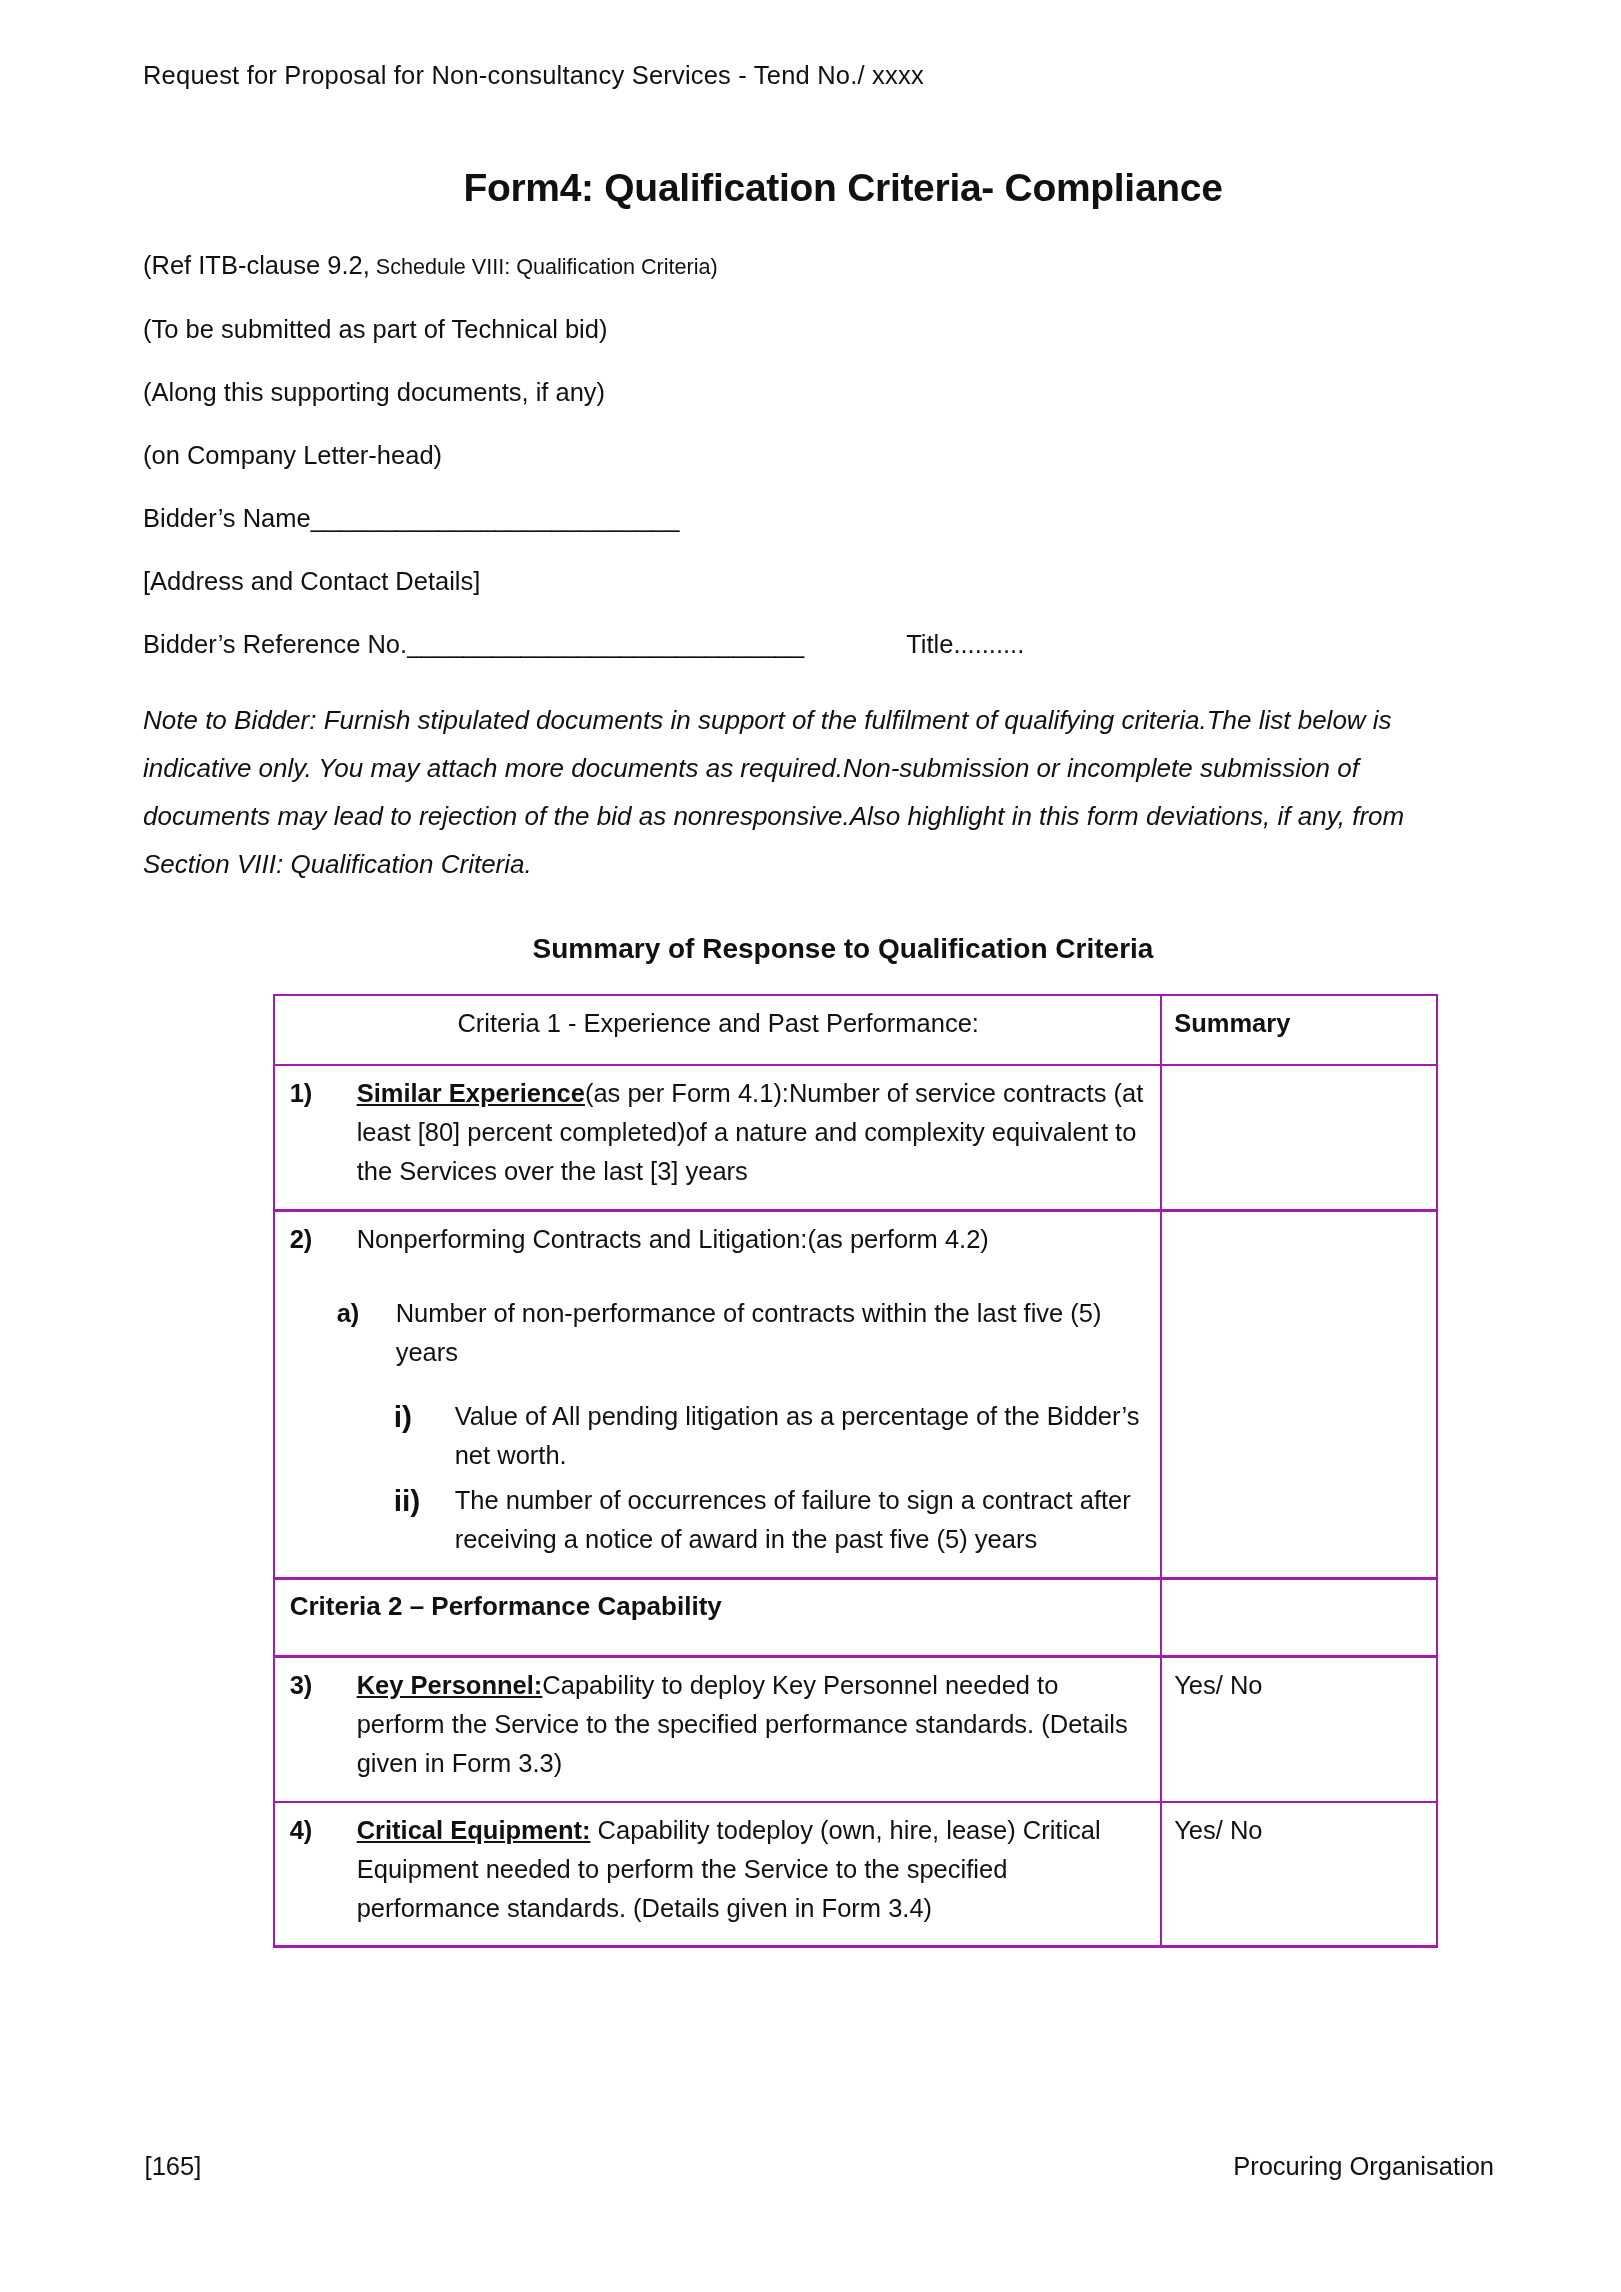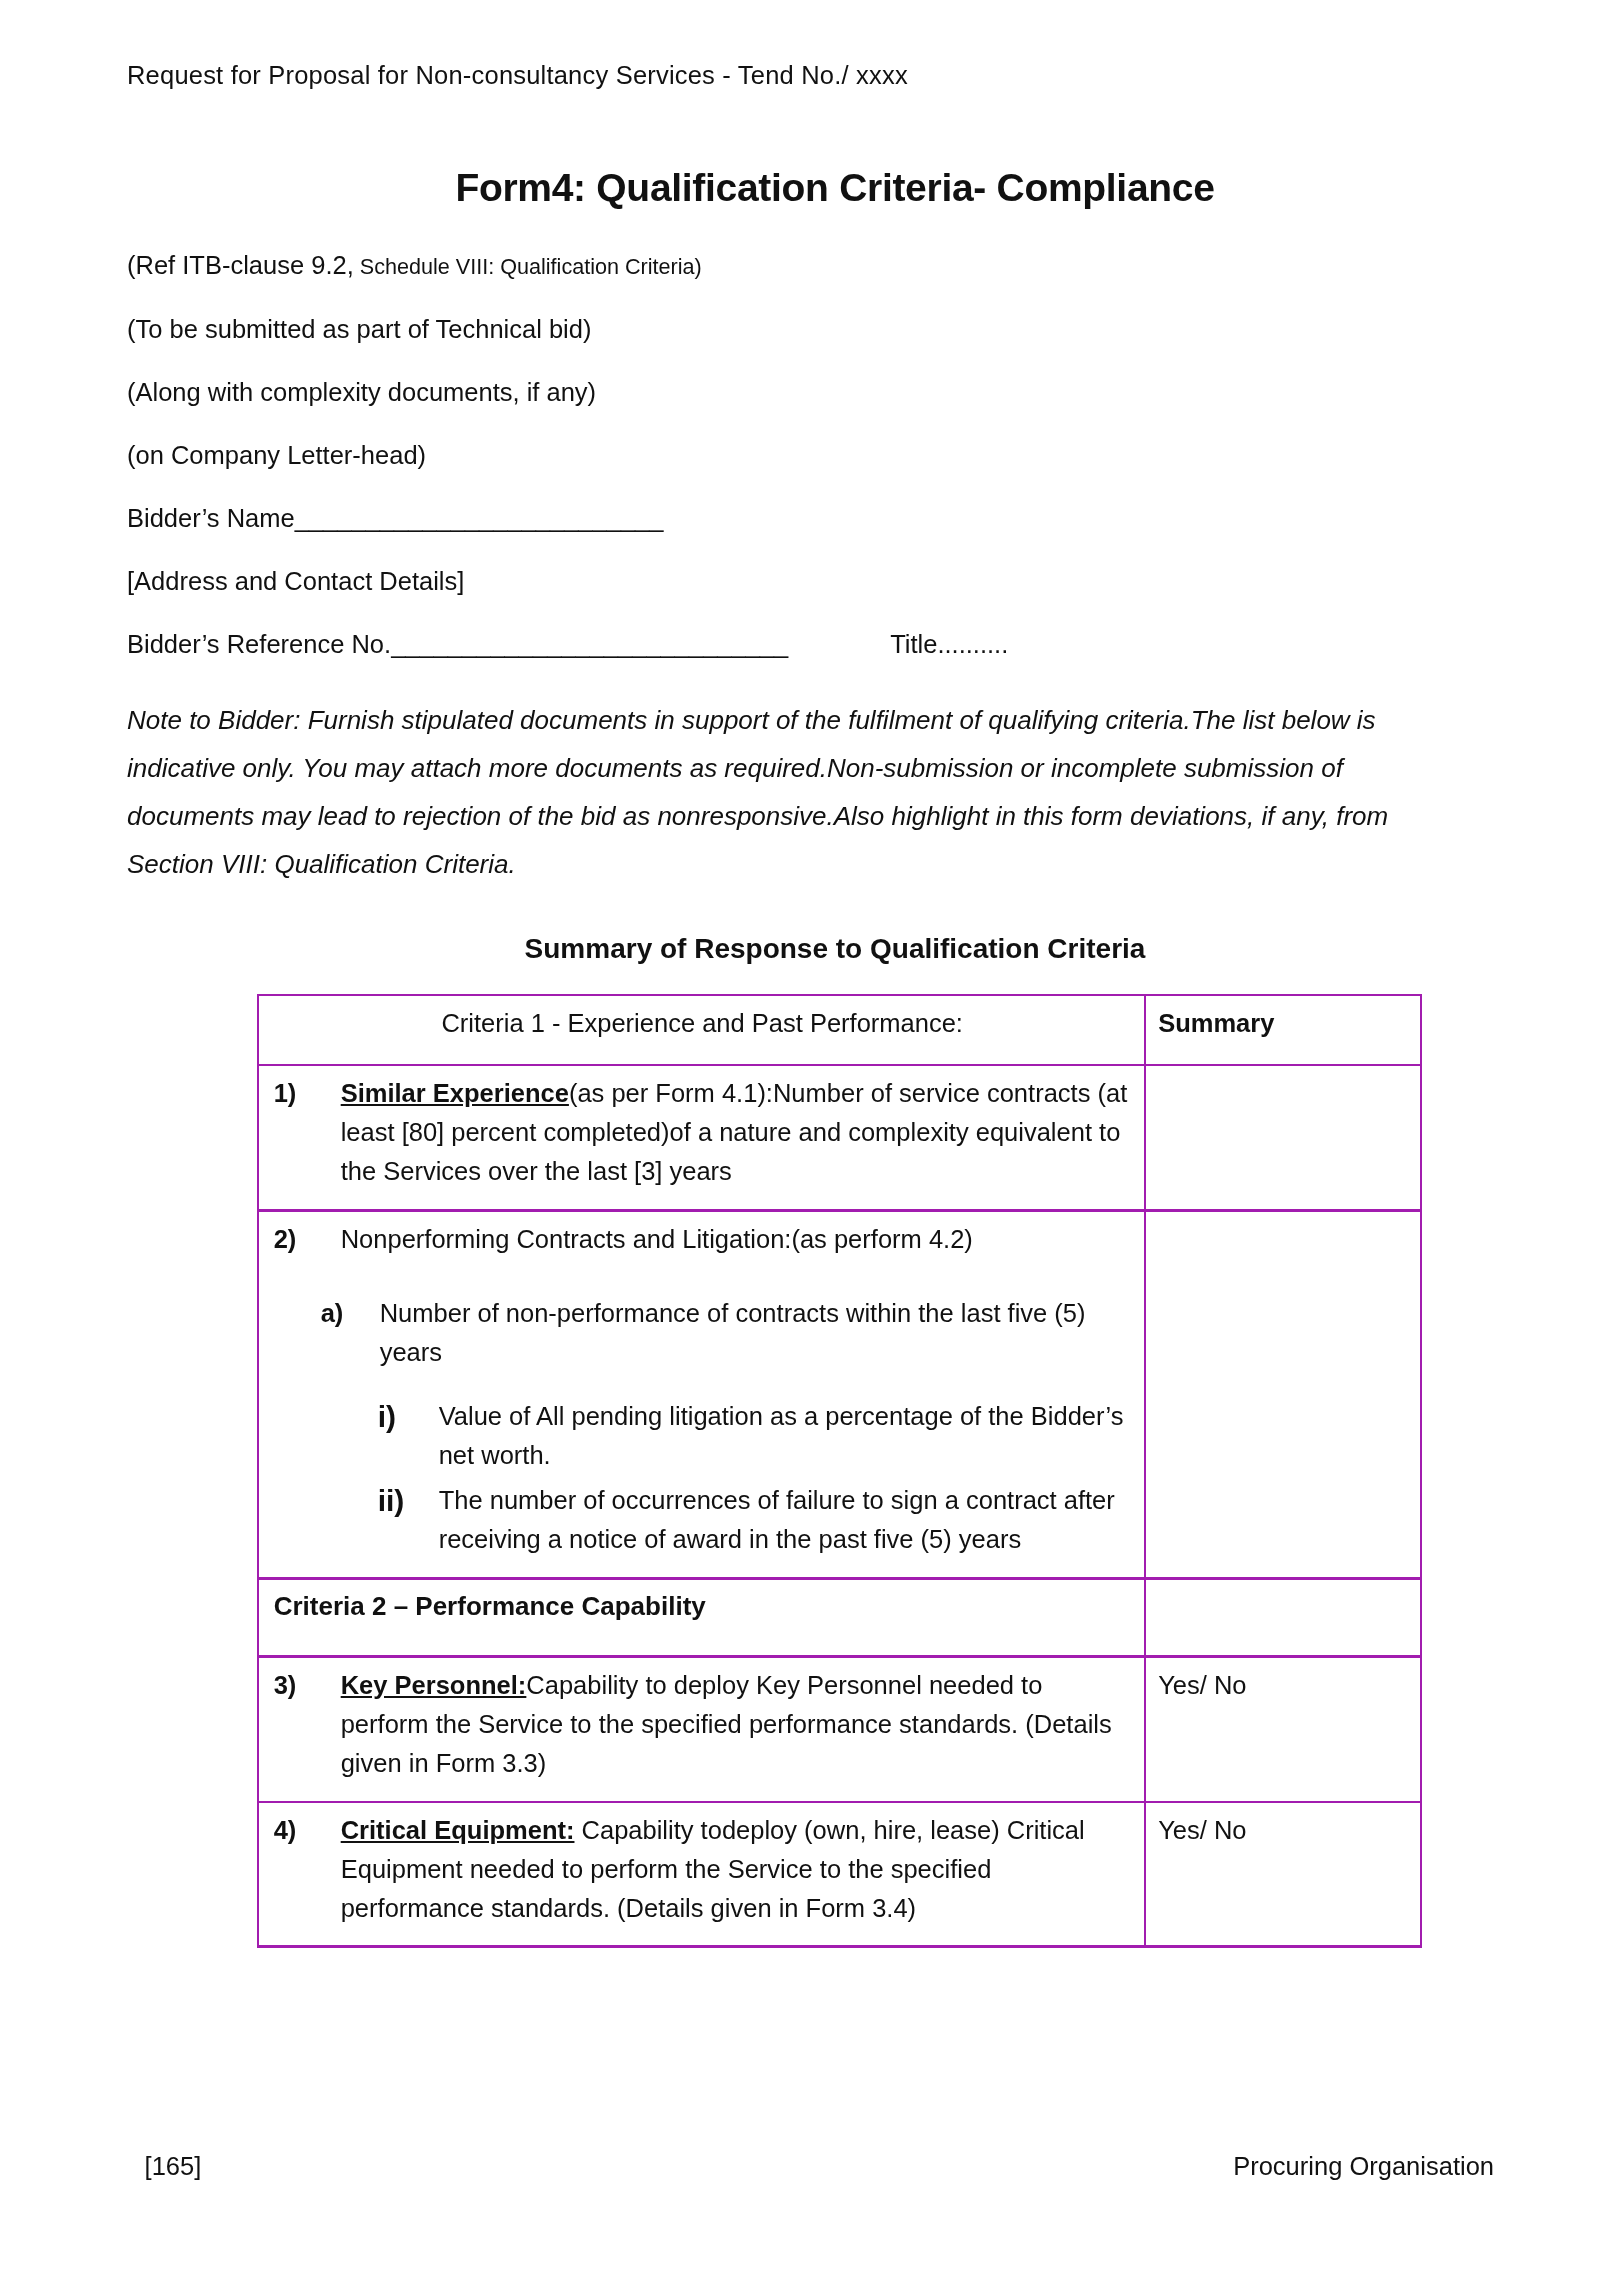--- a/index.html
+++ b/index.html
@@ -5,21 +5,21 @@
   html, body { margin: 0; padding: 0; background: #e8e8e8; }
   .page {
     position: relative;
     width: 1621px;
     height: 2293px;
     background: #ffffff;
     font-family: "Liberation Sans", sans-serif;
     color: #111;
     overflow: hidden;
   }
-  .content { padding: 61px 78px 0 127px; }
+  .content { padding: 61px 78px 0 127px; margin-left: 16px; }
 
   .doc-header { font-size: 25.5px; letter-spacing: 0.2px; }
 
   .title {
     margin: 76px 0 0 0;
     text-align: center;
     font-size: 39px;
     font-weight: 700;
     letter-spacing: -0.3px;
   }
@@ -93,21 +93,21 @@
   <div class="content">
 
     <div class="doc-header">Request for Proposal for Non-consultancy Services - Tend No./ xxxx</div>
 
     <h1 class="title">Form4: Qualification Criteria- Compliance</h1>
 
     <p class="para first"><span>(Ref ITB-clause 9.2,</span><span class="small-ref"> Schedule VIII: Qualification Criteria)</span></p>
 
     <p class="para">(To be submitted as part of Technical bid)</p>
 
-    <p class="para">(Along with complexity documents, if any)</p>
+    <p class="para">(Along this supporting documents, if any)</p>
 
     <p class="para">(on Company Letter-head)</p>
 
 
     <p class="para"><span>Bidder’s Name</span><span class="blank">__________________________</span></p>
 
     <p class="para">[Address and Contact Details]</p>
 
     <p class="para"><span>Bidder’s Reference No.</span><span class="blank">____________________________</span><span class="date-gap">Title..........</span></p>
 

